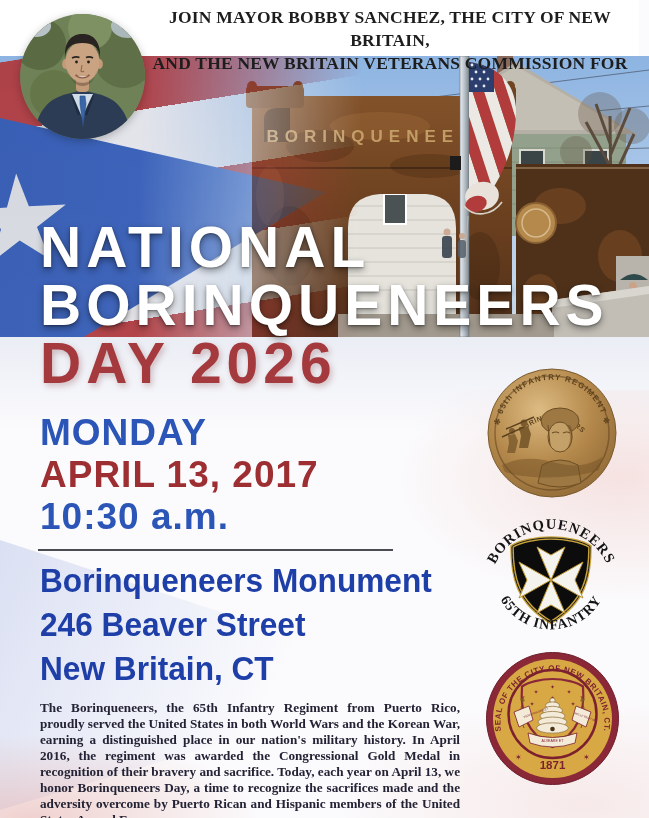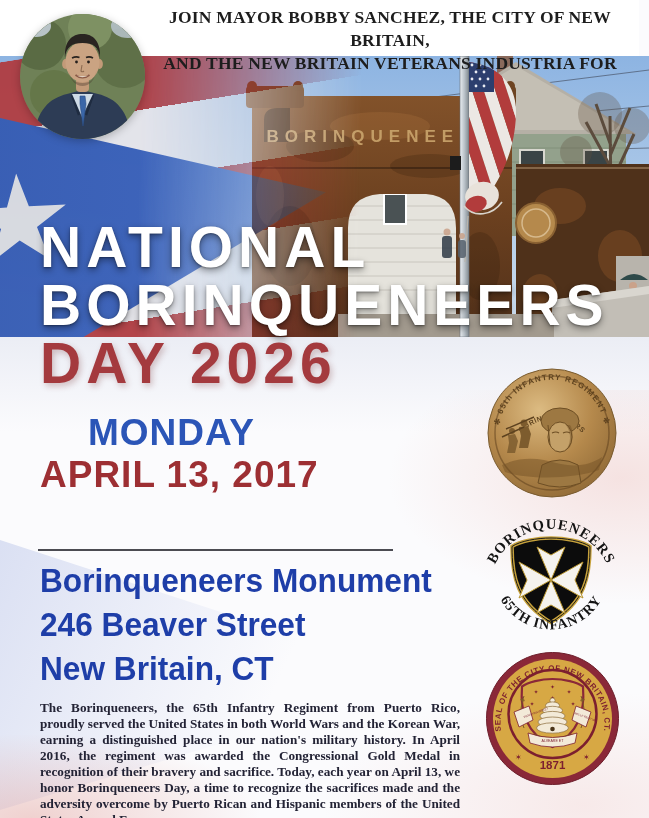--- a/index.html
+++ b/index.html
@@ -40,21 +40,21 @@
   .title-block{position:absolute;left:40px;top:218px;z-index:3;font-weight:bold;
     font-size:57px;line-height:58px;letter-spacing:5px;white-space:nowrap;}
   .title-white{color:#ffffff;text-shadow:0 3px 7px rgba(0,0,0,.42),0 1px 2px rgba(0,0,0,.35);}
   .title-red{color:#a43a3e;text-shadow:2px 3px 6px rgba(110,40,40,.28);}
   
   .mayor{position:absolute;left:20px;top:14px;width:125px;height:125px;border-radius:50%;
     overflow:hidden;z-index:6;box-shadow:0 2px 8px rgba(0,0,0,.25);}
   
   .schedule{position:absolute;left:40px;top:412px;z-index:3;font-weight:bold;font-size:37px;
     line-height:42px;letter-spacing:1px;white-space:nowrap;}
-  .sch-blue{color:#2b55b7;margin-left:48px;} .sch-red{color:#9d2f33;}
+  .sch-blue{color:#2b55b7;} .sch-red{color:#9d2f33;}
   .divider{position:absolute;left:38px;top:549px;width:355px;height:2px;background:#4b4b52;z-index:3;}
   
   .location{position:absolute;left:40px;top:558px;z-index:3;font-weight:bold;font-size:34px;
     line-height:44px;color:#1e3ea8;transform:scaleX(.93);transform-origin:left;white-space:nowrap;
     letter-spacing:0px;}
   
   .about{position:absolute;left:40px;top:700px;width:420px;z-index:3;
     font-family:"Liberation Serif",serif;font-weight:bold;font-size:13.2px;line-height:16px;
     color:#232335;text-align:justify;}
   
@@ -71,21 +71,21 @@
 
   <div class="wm wm-band"></div>
   <div class="wm wm-lav"></div>
   <div class="wm wm-pinkR"></div>
   <div class="wm wm-pinkB"></div>
   <div class="wm wm-pinkW"></div>
 
   <div class="header-band">
     <div class="header-text">
       <div>JOIN MAYOR BOBBY SANCHEZ, THE CITY OF NEW BRITAIN,</div>
-      <div>AND THE NEW BRITAIN VETERANS INDUSTRIA FOR</div>
+      <div>AND THE NEW BRITAIN VETERANS COMMISSION FOR</div>
     </div>
   </div>
 
   <div class="photo">
     <svg width="649" height="281" viewBox="0 0 649 281">
       <defs>
         <linearGradient id="skyG" x1="0" y1="0" x2="0" y2="1">
           <stop offset="0" stop-color="#8db4e2"></stop>
             <stop offset="1" stop-color="#cfdfee"></stop>
         </linearGradient>
@@ -288,20 +288,21 @@
 
   <div class="title-block">
     <div class="title-white">NATIONAL</div>
     <div class="title-white">BORINQUENEERS</div>
     <div class="title-red">DAY 2026</div>
   </div>
 
   <div class="schedule">
     <div class="sch-blue">MONDAY</div>
     <div class="sch-red">APRIL 13, 2017</div>
+    <div class="sch-blue">10:30 a.m.</div>
   </div>
 
   <div class="divider"></div>
 
   <div class="location">
     <div>Borinqueneers Monument</div>
     <div>246 Beaver Street</div>
     <div>New Britain, CT</div>
   </div>
 

